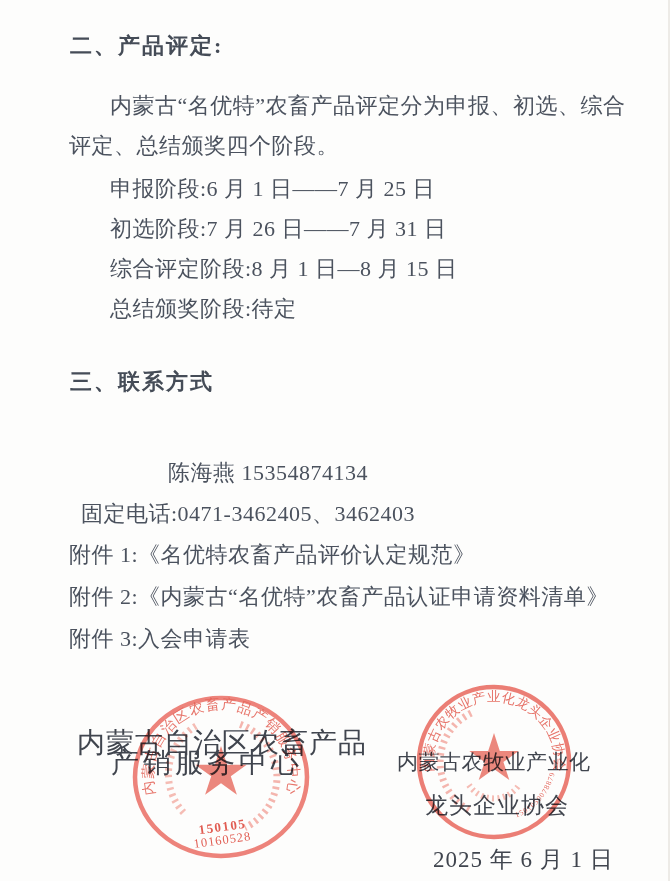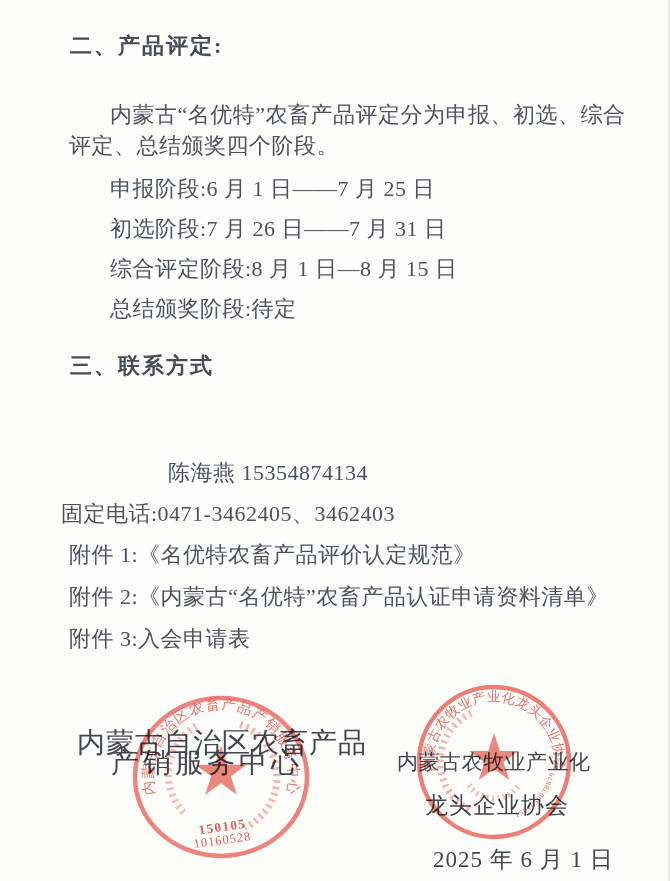--- a/index.html
+++ b/index.html
@@ -50,32 +50,32 @@
 </style>
 </head>
 <body>
 
 <div class="page">
 
   <div class="scan-line"></div>
 
   <div class="line h" style="left:57px; top:33px;">二、产品评定:</div>
 
-  <div class="line" style="left:97px; top:102px;">内蒙古“名优特”农畜产品评定分为申报、初选、综合</div>
+  <div class="line" style="left:97px; top:93px;">内蒙古“名优特”农畜产品评定分为申报、初选、综合</div>
   <div class="line" style="left:56px; top:133px;">评定、总结颁奖四个阶段。</div>
 
   <div class="line" style="left:97px; top:176px;">申报阶段:6 月 1 日——7 月 25 日</div>
   <div class="line" style="left:97px; top:216px;">初选阶段:7 月 26 日——7 月 31 日</div>
   <div class="line" style="left:97px; top:256px;">综合评定阶段:8 月 1 日—8 月 15 日</div>
   <div class="line" style="left:97px; top:296px;text-align:right;">总结颁奖阶段:待定</div>
 
-  <div class="line h" style="left:57px; top:353px;">三、联系方式</div>
+  <div class="line h" style="left:57px; top:369px;">三、联系方式</div>
 
   <div class="line" style="left:155px; top:460px;">陈海燕 15354874134</div>
-  <div class="line" style="left:48px; top:501px;">固定电话:0471-3462405、3462403</div>
+  <div class="line" style="left:68px; top:501px;">固定电话:0471-3462405、3462403</div>
 
   <div class="line" style="left:56px; top:542px;">附件 1:《名优特农畜产品评价认定规范》</div>
   <div class="line" style="left:56px; top:584px;">附件 2:《内蒙古“名优特”农畜产品认证申请资料清单》</div>
   <div class="line" style="left:56px; top:626px;">附件 3:入会申请表</div>
 
   <div class="sigline" style="left:64px; top:724px; letter-spacing:1px;">内蒙古自治区农畜产品</div>
   <div class="sigline" style="left:98px; top:744px; letter-spacing:4px;">产销服务中心</div>
 
   <div class="sigline" style="left:384px; top:748px; font-size:21px; letter-spacing:0.5px;">内蒙古农牧业产业化</div>
   <div class="sigline" style="left:412px; top:790px; font-size:23px; letter-spacing:1px;">龙头企业协会</div>

